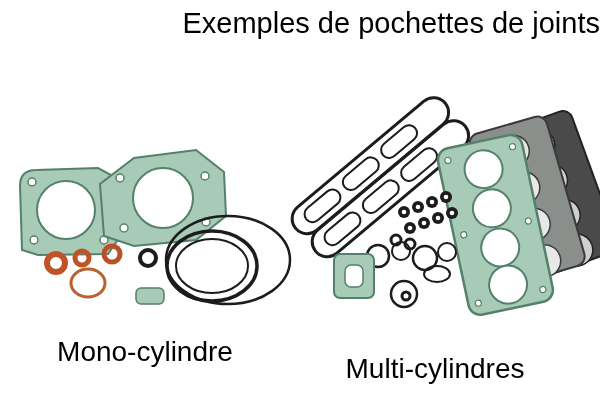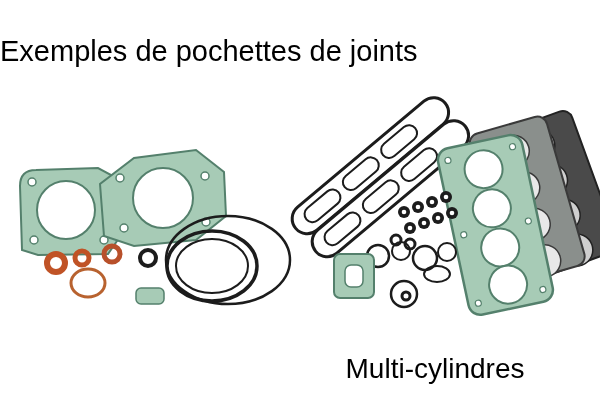--- a/index.html
+++ b/index.html
@@ -14,25 +14,24 @@
     background: #ffffff;
     overflow: hidden;
     font-family: "Liberation Sans", sans-serif;
     color: #000000;
   }
   .title {
     position: absolute;
     top: 6px;
     left: 0;
     right: 0;
-    text-align: left;
+    text-align: right;
     font-size: 29px;
     line-height: 1.2;
     color: #000000;
-    margin-top: 28px;
   }
   .illustration {
     position: absolute;
     top: 88px;
     left: 0;
   }
   .caption {
     position: absolute;
     font-size: 28px;
     color: #000000;
@@ -198,16 +197,17 @@
       </g>
 
       <g>
         <circle cx="404" cy="206" r="13" fill="none" stroke="#1c1c1c" stroke-width="2.5"></circle>
         <circle cx="406" cy="208" r="4" fill="none" stroke="#1c1c1c" stroke-width="3"></circle>
       </g>
 
     </g>
   </svg>
 
+  <div class="caption caption-left">Mono-cylindre</div>
 
   <div class="caption caption-right">Multi-cylindres</div>
 
 </div>
 
 </body></html>

